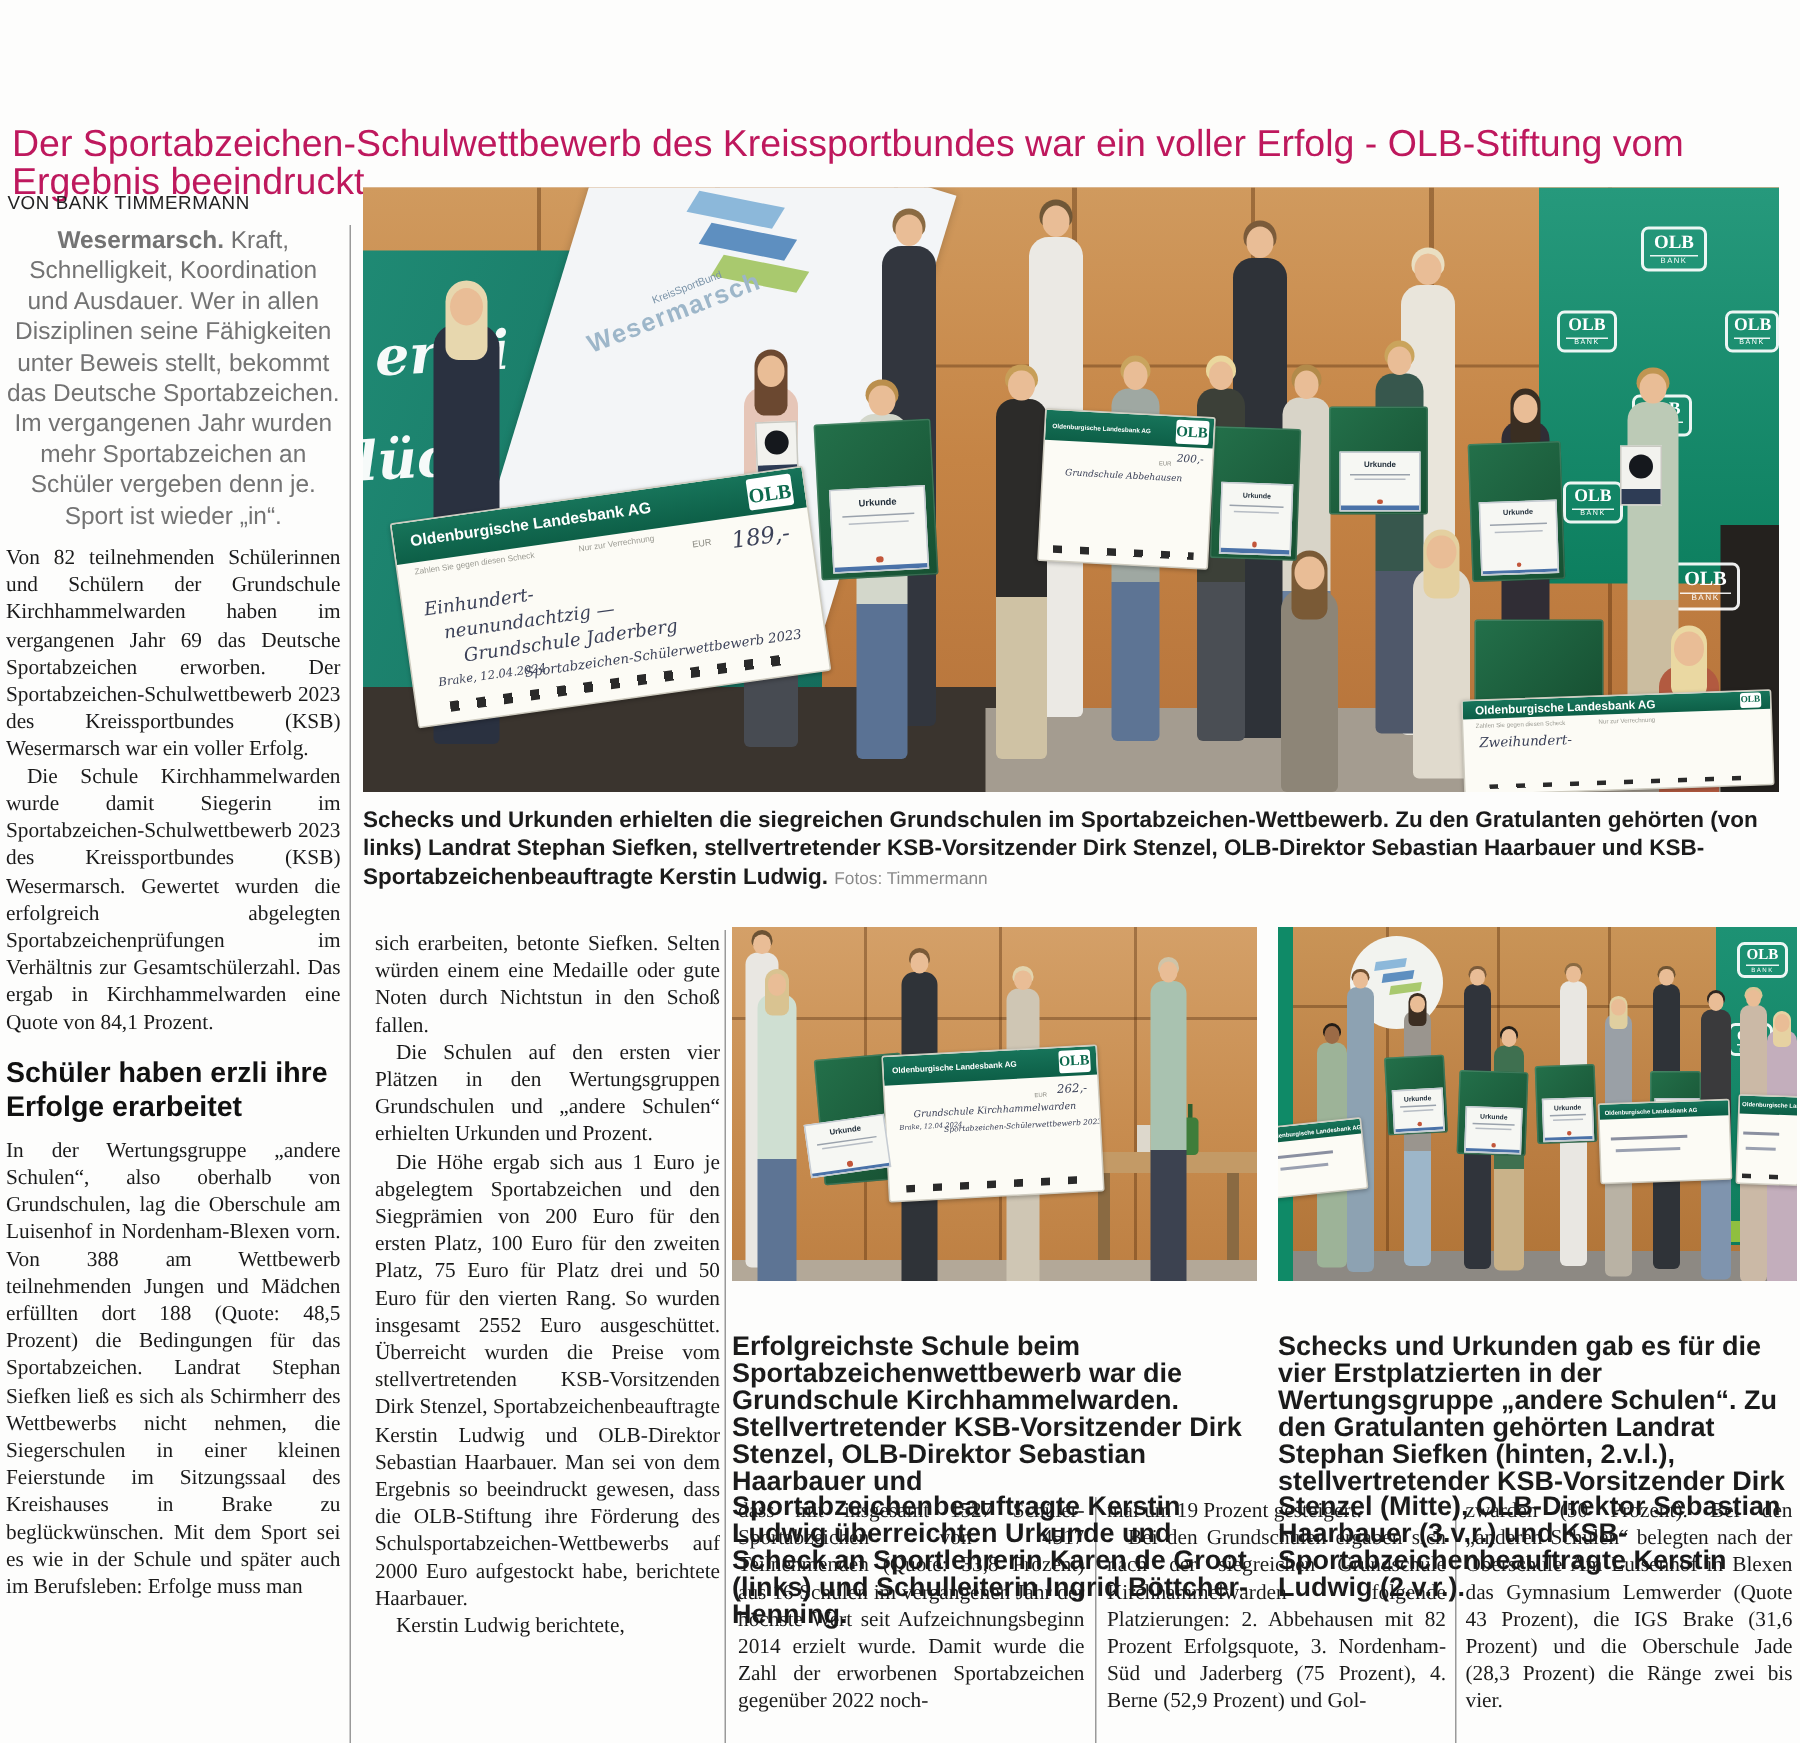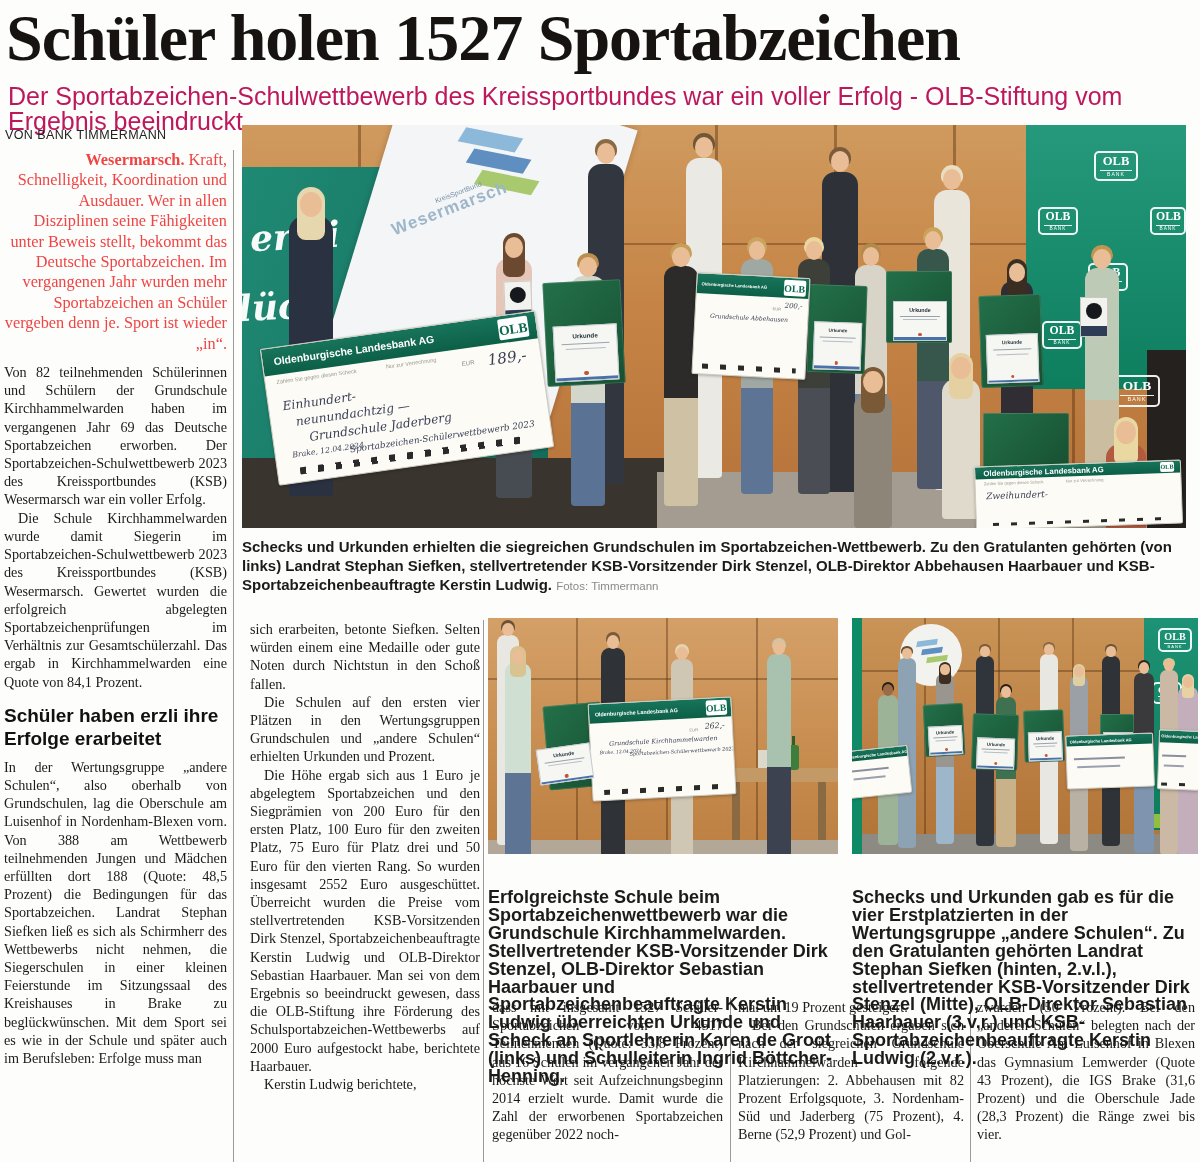--- a/index.html
+++ b/index.html
@@ -10,22 +10,22 @@
   .headline{left:6px;top:0px;width:1188px;font-family:"Liberation Serif",serif;
             font-weight:bold;font-size:66px;line-height:76px;letter-spacing:-1px;color:#171310;white-space:nowrap;}
   .subheadline{left:8px;top:84px;width:1184px;font-family:Liberation Sans, sans-serif;
                font-size:25px;line-height:25px;color:#be185d;}
   .byline{left:5px;top:128px;font-family:"Liberation Sans",sans-serif;font-size:12.5px;
           letter-spacing:.4px;color:#222;}
   
   .col{font-size:14.2px;line-height:18.2px;text-align:justify;overflow:hidden;}
   .col p{margin:0;}
   .col p.ind{text-indent:14px;}
-  .lead{font-family:Liberation Serif, serif;font-size:16.3px;line-height:20.4px;
-        color:#ef4444;margin-bottom:9px !important;text-align:right;}
+  .lead{font-family:Liberation Sans, sans-serif;font-size:16.3px;line-height:20.4px;
+        color:#737373;margin-bottom:9px !important;text-align:center;}
   .lead b{font-weight:bold;}
   .crosshead{font-family:"Liberation Sans",sans-serif;font-weight:bold;font-size:19px;
              line-height:23px;color:#111;margin:13px 0 8px 0 !important;text-align:left;text-indent:0;}
   .vrule{width:1px;background:#9a9a9a;}
   
   .cap{font-family:"Liberation Sans",sans-serif;font-weight:bold;color:#1b1b1b;text-align:left;}
   .cap-main{left:242px;top:538px;width:946px;font-size:15px;line-height:18.8px;}
   .cap-side{font-size:18px;line-height:17.9px;margin-top:29px;}
   .credit{font-weight:normal;color:#8a8a8a;font-size:11.5px;}
   
@@ -54,21 +54,20 @@
   .floor-a{position:absolute;left:0;bottom:0;width:46%;height:70px;background:#3a342e;z-index:2;}
   .floor-b{position:absolute;left:44%;bottom:0;width:56%;height:56px;background:#a49c90;z-index:2;}
   .floor-c{position:absolute;left:0;bottom:0;width:100%;height:14px;background:#b3a898;z-index:2;}
   .floor-d{position:absolute;left:0;bottom:0;width:100%;height:20px;background:#8d8983;z-index:2;}
 </style>
 </head>
 <body>
 
 <div id="page">
 
-  <div class="abs headline">Schüler holen 1527 Sportabzeichen</div>
   <div class="abs subheadline">Der Sportabzeichen-Schulwettbewerb des Kreissportbundes war ein voller Erfolg - OLB-Stiftung vom Ergebnis beeindruckt</div>
   <div class="abs byline">VON BANK TIMMERMANN</div>
 
   <div class="abs vrule" style="left:233px;top:150px;height:1012px;"></div>
   <div class="abs vrule" style="left:483px;top:620px;height:542px;"></div>
   <div class="abs vrule" style="left:730px;top:998px;height:164px;"></div>
   <div class="abs vrule" style="left:970px;top:998px;height:164px;"></div>
 
   <div class="abs col" style="left:4px;top:150px;width:223px;height:1012px;">
     <p class="lead"><b>Wesermarsch.</b><span> Kraft, Schnelligkeit, Koordination und Ausdauer. Wer in allen Disziplinen seine Fähigkeiten unter Beweis stellt, bekommt das Deutsche Sportabzeichen. Im vergangenen Jahr wurden mehr Sportabzeichen an Schüler vergeben denn je. Sport ist wieder „in“.</span></p>
@@ -291,21 +290,21 @@
           <div style="position: absolute; left: 9%; top: 68.6816px; font-family: &quot;DejaVu Serif&quot;, serif; font-style: italic; color: rgb(59, 65, 88); font-size: 12.144px; white-space: nowrap;">neunundachtzig —</div>
           <div style="position: absolute; left: 13%; top: 85.6832px; font-family: &quot;DejaVu Serif&quot;, serif; font-style: italic; color: rgb(59, 65, 88); font-size: 12.144px; white-space: nowrap;">Grundschule Jaderberg</div>
           <div style="position: absolute; left: 6%; top: 103.685px; font-family: &quot;DejaVu Serif&quot;, serif; font-style: italic; color: rgb(59, 65, 88); font-size: 7.728px;">Brake, 12.04.2024</div>
           <div style="position: absolute; left: 27%; top: 105.685px; font-family: &quot;DejaVu Serif&quot;, serif; font-style: italic; color: rgb(59, 65, 88); font-size: 8.832px; white-space: nowrap;">Sportabzeichen-Schülerwettbewerb 2023</div>
           <div style="position: absolute; left: 8%; bottom: 5%; width: 84%; height: 6.8px; background: repeating-linear-gradient(90deg, rgb(42, 42, 42) 0px, rgb(42, 42, 42) 6px, transparent 6px, transparent 18px);"></div>
         </div>
       </div>
   </div>
 
   <div class="abs cap cap-main">
-    <span>Schecks und Urkunden erhielten die siegreichen Grundschulen im Sportabzeichen-Wettbewerb. Zu den Gratulanten gehörten (von links) Landrat Stephan Siefken, stellvertretender KSB-Vorsitzender Dirk Stenzel, OLB-Direktor Abbehausen Haarbauer und KSB-Sportabzeichenbeauftragte Kerstin Ludwig. </span><span class="credit">Fotos: Timmermann</span>
+    <span>Schecks und Urkunden erhielten die siegreichen Grundschulen im Sportabzeichen-Wettbewerb. Zu den Gratulanten gehörten (von links) Landrat Stephan Siefken, stellvertretender KSB-Vorsitzender Dirk Stenzel, OLB-Direktor Sebastian Haarbauer und KSB-Sportabzeichenbeauftragte Kerstin Ludwig. </span><span class="credit">Fotos: Timmermann</span>
   </div>
 
   <div class="abs col" style="left:250px;top:620px;width:230px;height:542px;">
     <p>sich erarbeiten, betonte Siefken. Selten würden einem eine Medaille oder gute Noten durch Nichtstun in den Schoß fallen.</p>
     <p class="ind">Die Schulen auf den ersten vier Plätzen in den Wertungsgruppen Grundschulen und „andere Schulen“ erhielten Urkunden und Prozent.</p>
     <p class="ind">Die Höhe ergab sich aus 1 Euro je abgelegtem Sportabzeichen und den Siegprämien von 200 Euro für den ersten Platz, 100 Euro für den zweiten Platz, 75 Euro für Platz drei und 50 Euro für den vierten Rang. So wurden insgesamt 2552 Euro ausgeschüttet. Überreicht wurden die Preise vom stellvertretenden KSB-Vorsitzenden Dirk Stenzel, Sportabzeichenbeauftragte Kerstin Ludwig und OLB-Direktor Sebastian Haarbauer. Man sei von dem Ergebnis so beeindruckt gewesen, dass die OLB-Stiftung ihre Förderung des Schulsportabzeichen-Wettbewerbs auf 2000 Euro aufgestockt habe, berichtete Haarbauer.</p>
     <p class="ind">Kerstin Ludwig berichtete,</p>
   </div>
 
   <div class="abs photo" style="left:488px;top:618px;width:350px;height:236px;">

